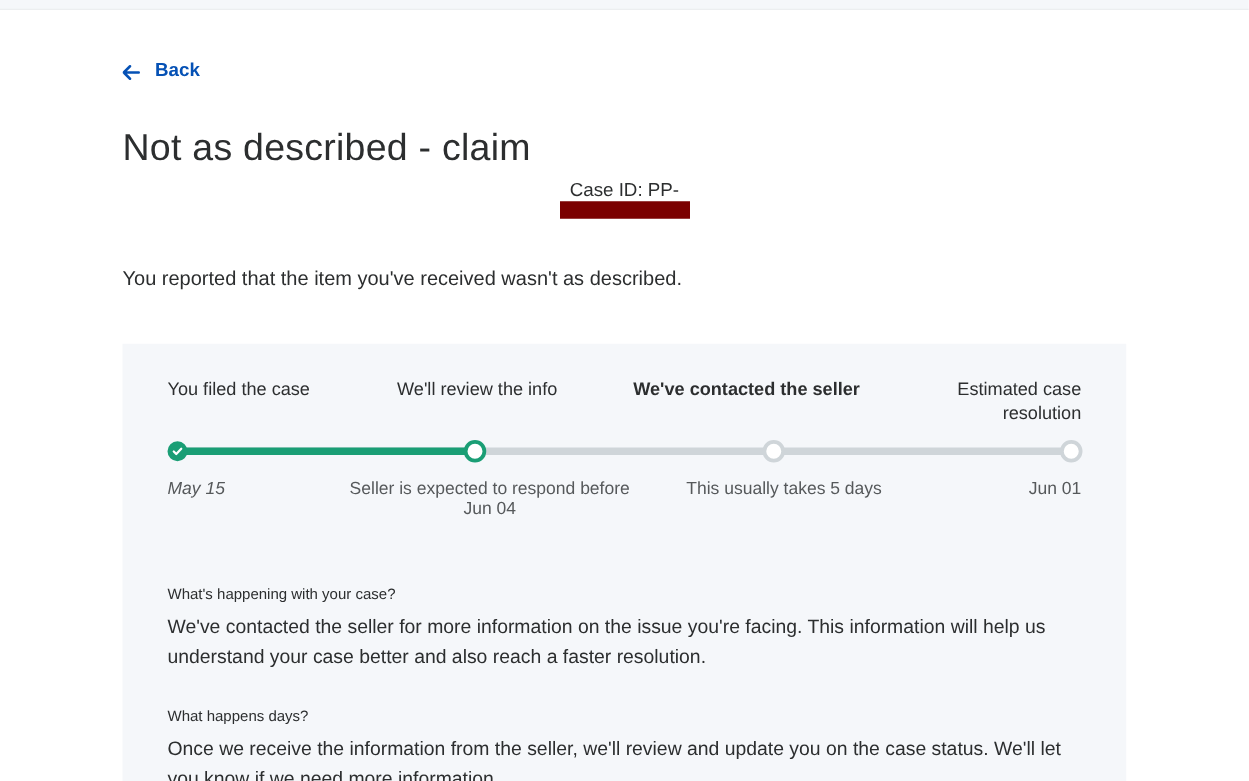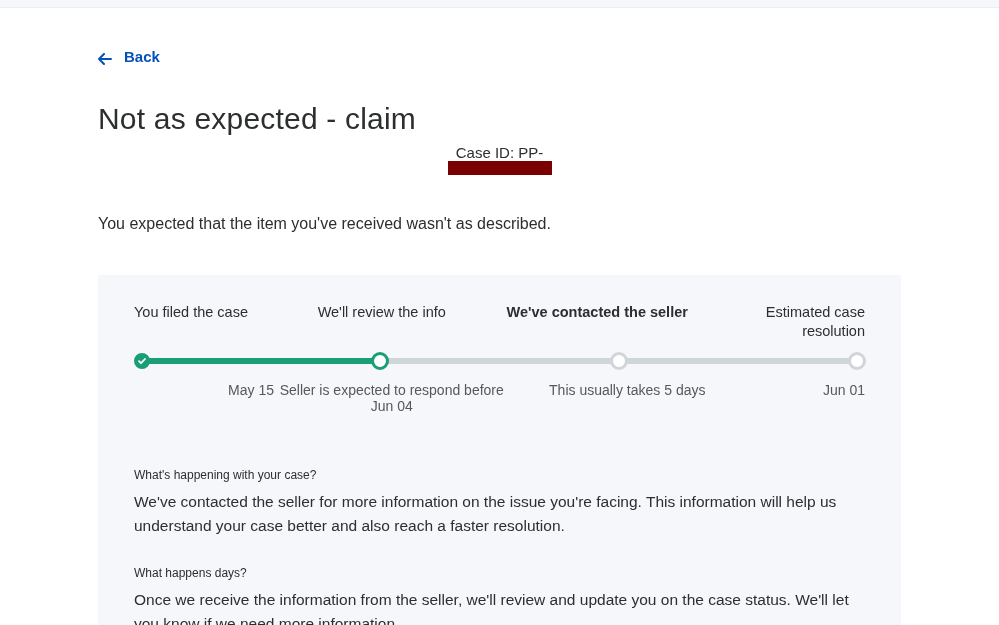--- a/index.html
+++ b/index.html
@@ -125,21 +125,21 @@
     .node.current {
       border-color: #1a9e75;
     }
     .sub-row {
       display: flex;
       justify-content: space-between;
       margin-top: 12px;
       font-size: 14px;
       color: #56595b;
     }
-    .sub1 { flex: 0 0 140px; text-align: right; }
+    .sub1 { flex: 0 0 140px; text-align: left; font-style: italic; }
     .sub2 { flex: 1; text-align: center; max-width: 260px; margin: 0 auto; }
     .sub3 { flex: 1; text-align: center; }
     .sub4 { flex: 0 0 120px; text-align: right; }
 
     .section-h {
       font-size: 12px;
       font-weight: 400;
       color: #2c2e2f;
       margin-top: 40px;
     }
@@ -160,28 +160,28 @@
 
   <a class="back-link">
     <span class="back-arrow">
       <svg viewBox="0 0 14 12" width="14" height="12">
           <path d="M6 1 L1 6 L6 11 M1 6 H13" stroke="#0551b5" stroke-width="2" fill="none" stroke-linecap="round" stroke-linejoin="round"></path>
         </svg>
     </span>
     <span>Back</span>
   </a>
 
-  <h1 class="page-title">Not as expected - claim</h1>
+  <h1 class="page-title">Not as described - claim</h1>
 
   <div class="case-line">
     <span>Case ID: PP-</span>
     <span class="redact"></span>
   </div>
 
-  <p class="report-text">You expected that the item you've received wasn't as described.</p>
+  <p class="report-text">You reported that the item you've received wasn't as described.</p>
 
   <div class="panel">
 
     <div class="stepper">
       <div class="step-row">
         <div class="step s1">You filed the case</div>
         <div class="step s3">We'll review the info</div>
         <div class="step s2">We've contacted the seller</div>
         <div class="step s4">Estimated case resolution</div>
       </div>

